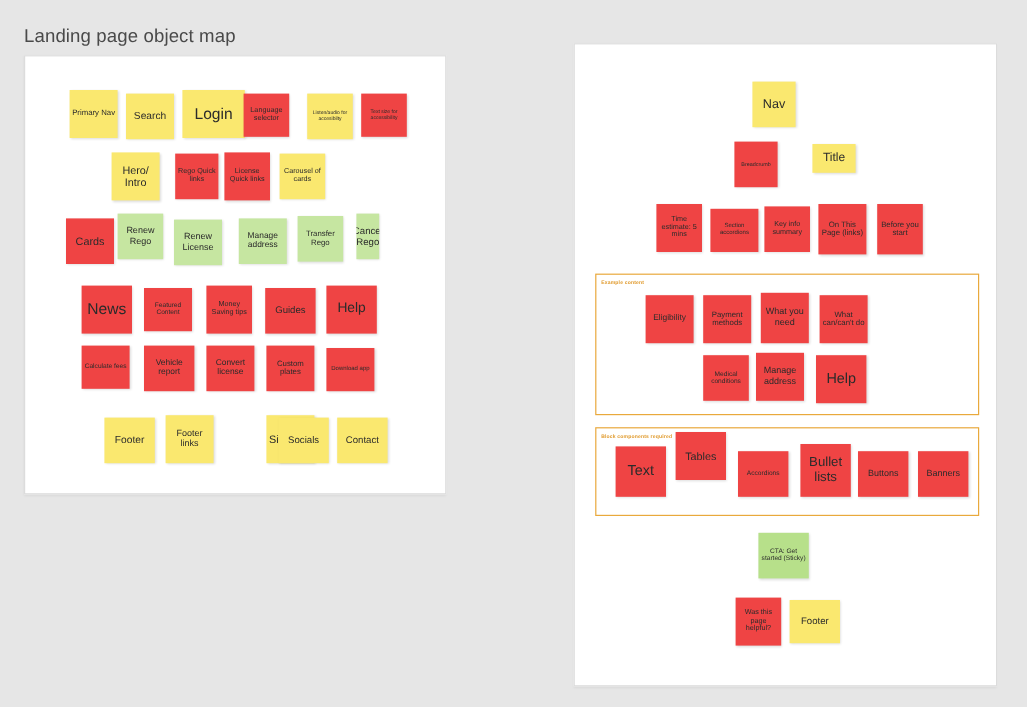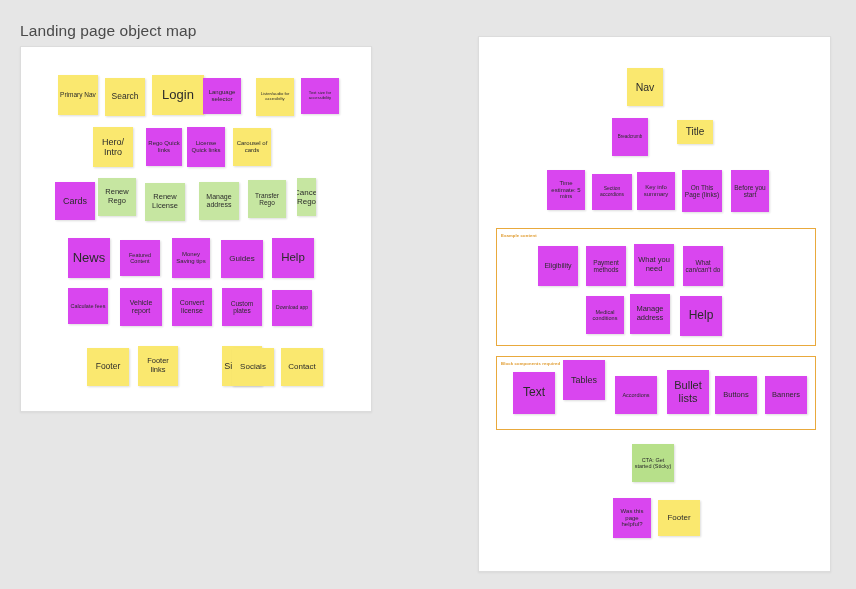--- a/index.html
+++ b/index.html
@@ -39,21 +39,21 @@
     align-items: center;
     justify-content: center;
     text-align: center;
     color: #2b2b2b;
     box-shadow: 1px 1px 2px rgba(0,0,0,0.14);
     box-sizing: border-box;
     padding: 2px;
     line-height: 1.15;
     overflow: hidden;
   }
-  .note.pale   { background: #d946ef; text-align: center; }
+  .note.pale   { background: #ef4444; text-align: center; }
   .note.green  { background: #c6e6a1; }
   .note.lime   { background: #b7e08a; }
   .group-box {
     position: absolute;
     border: 1.5px solid #e9a93c;
     box-sizing: border-box;
     background: transparent;
   }
   .group-label {
     position: absolute;

